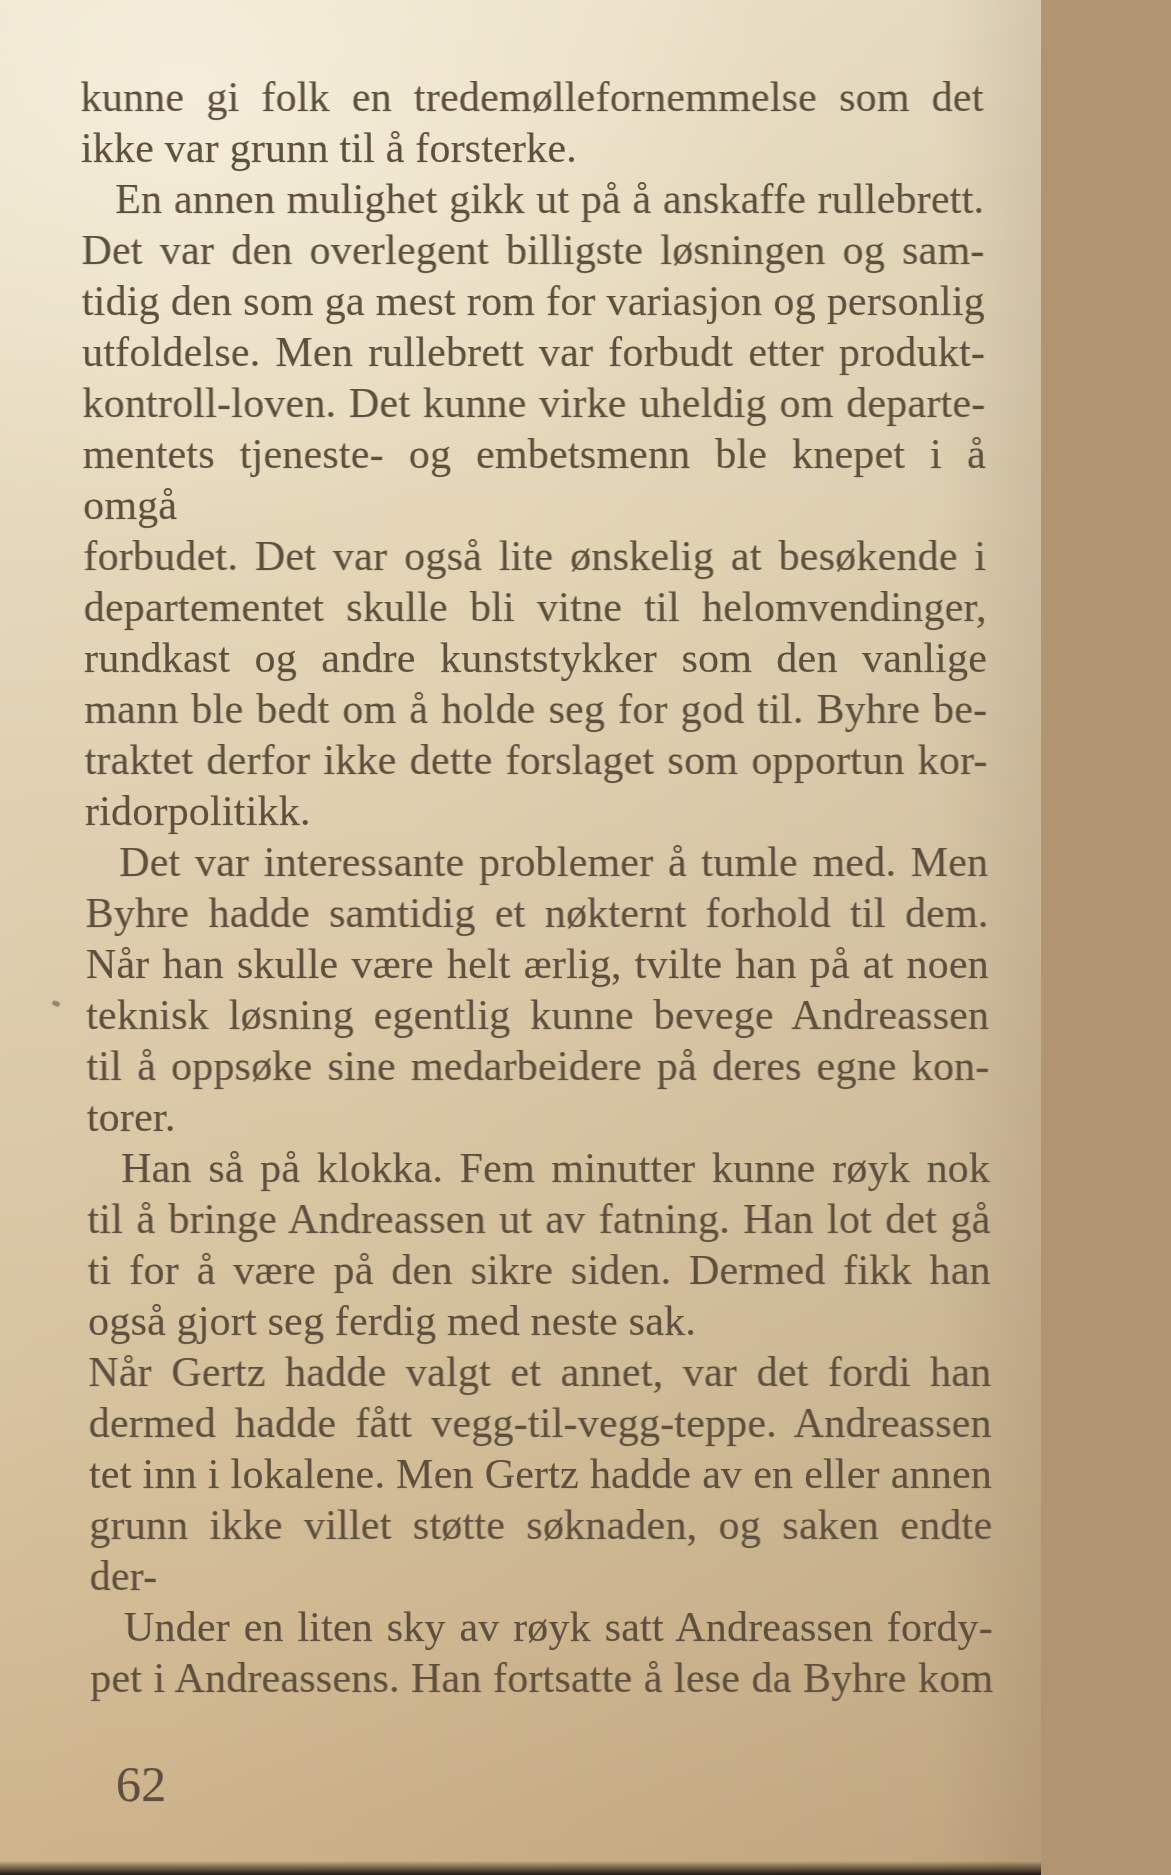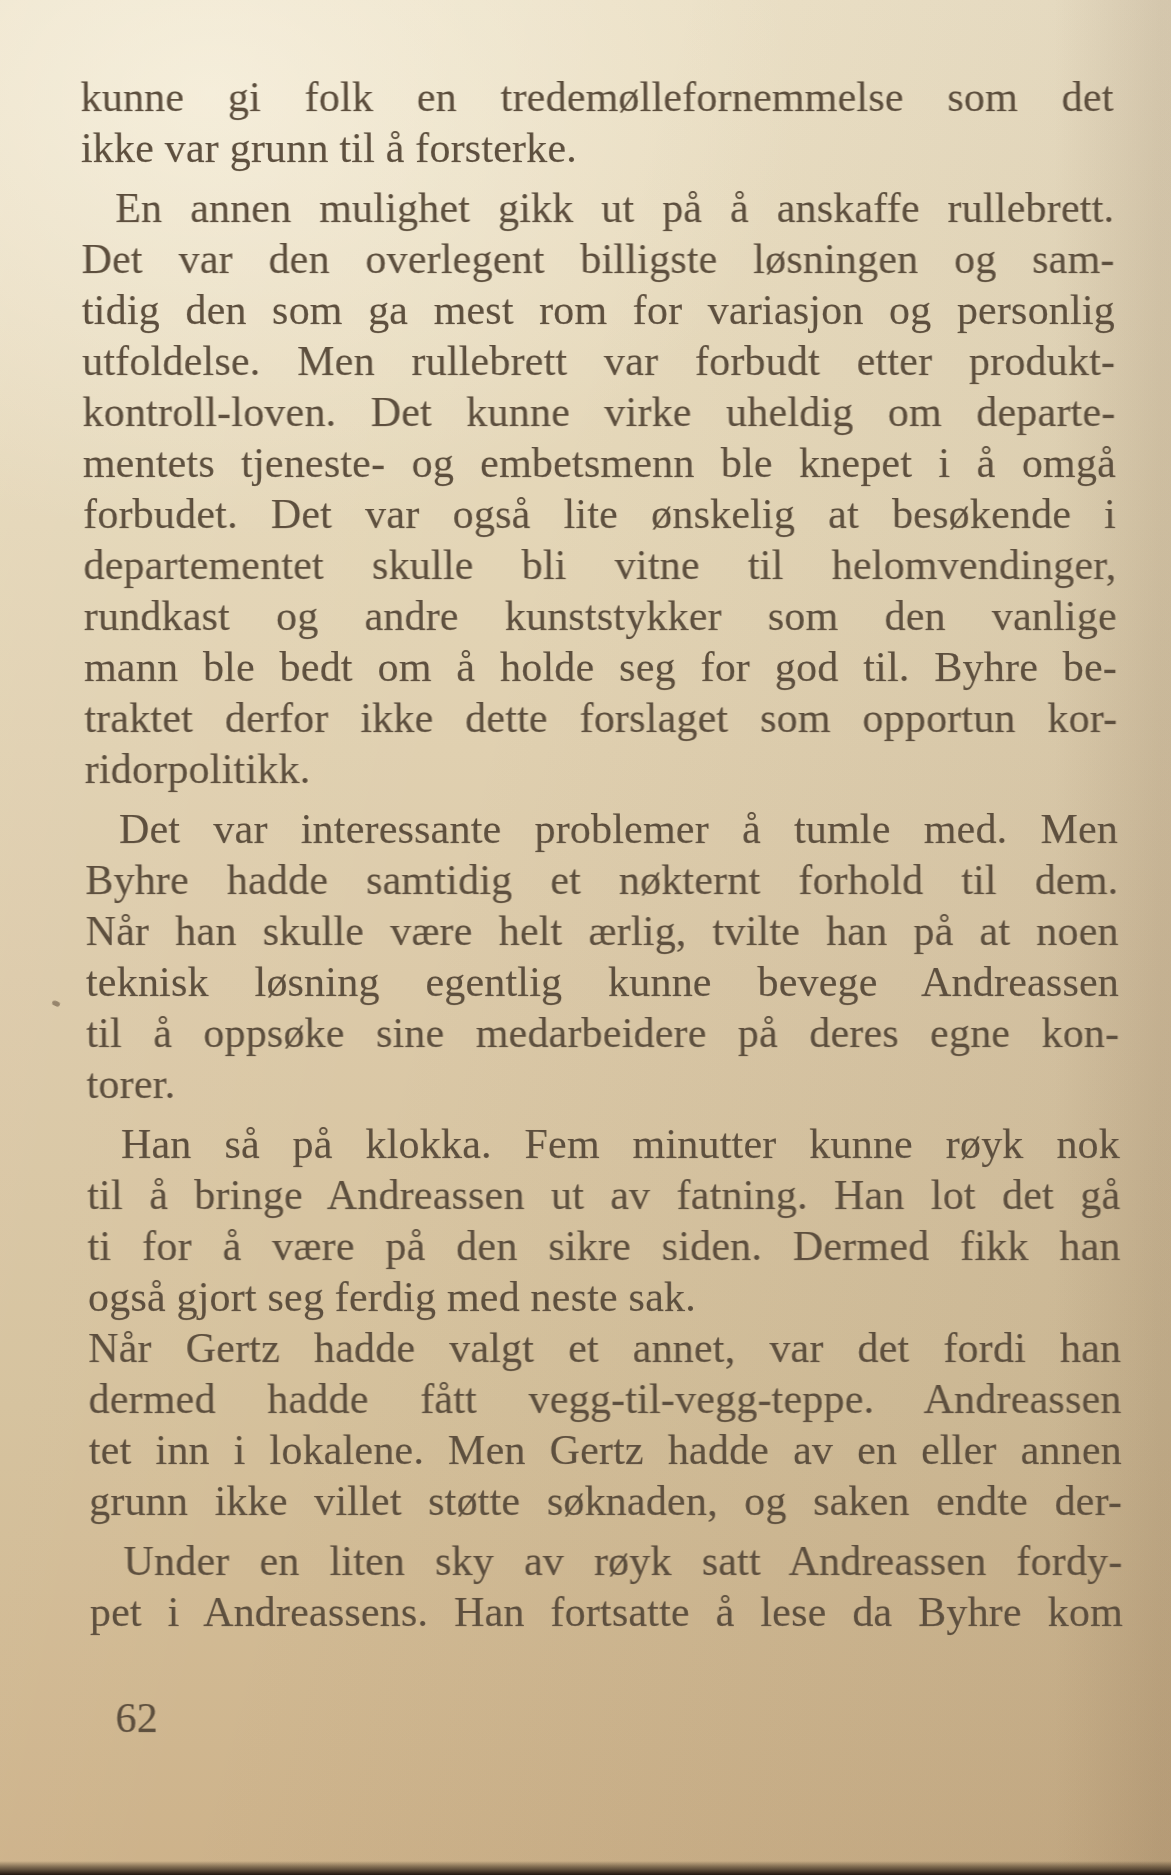--- a/index.html
+++ b/index.html
@@ -6,21 +6,21 @@
     margin: 0;
     padding: 0;
     width: 1171px;
     height: 1875px;
     overflow: hidden;
     background: #b09570;
   }
 
   .photo {
     position: relative;
-    width: 1171px;
+    width: 1041px;
     height: 1875px;
     overflow: hidden;
   }
 
   
   .page-surface {
     position: absolute;
     inset: 0;
     background:
       radial-gradient(ellipse 950px 720px at 18% 5%, rgba(255,251,238,0.50), rgba(255,251,238,0) 62%),
@@ -42,26 +42,26 @@
     transform: skewX(0.35deg);
     transform-origin: top left;
   }
 
   .line {
     text-align: justify;
     text-align-last: justify;
     white-space: normal;
   }
   .line.para-end { text-align-last: left; font-family: Liberation Serif, serif; }
-  .line.indent   { text-indent: 34px; margin-top: 9px; }
+  .line.indent   { text-indent: 34px; }
 
   .page-number {
     margin: 55px 0 0 25px;
     font-family: "Liberation Serif", "DejaVu Serif", serif;
-    font-size: 42px;
+    font-size: 50px;
     line-height: 51px;
     color: var(--ink, #5d4f3e);
   }
 
   
   .speck {
     position: absolute;
     left: 52px;
     top: 1001px;
     width: 8px;

